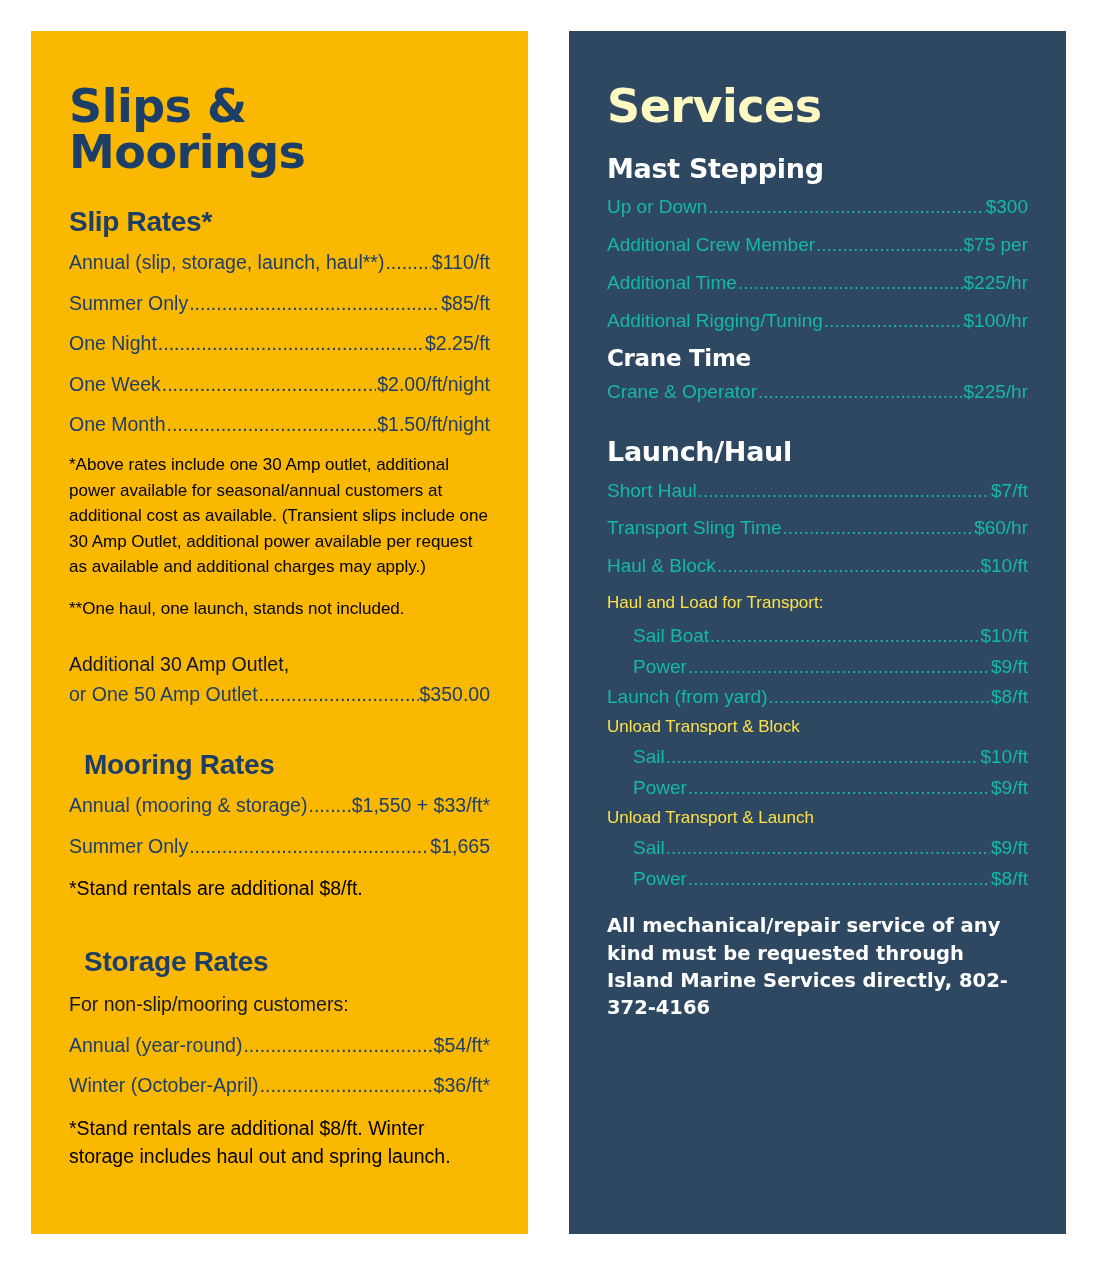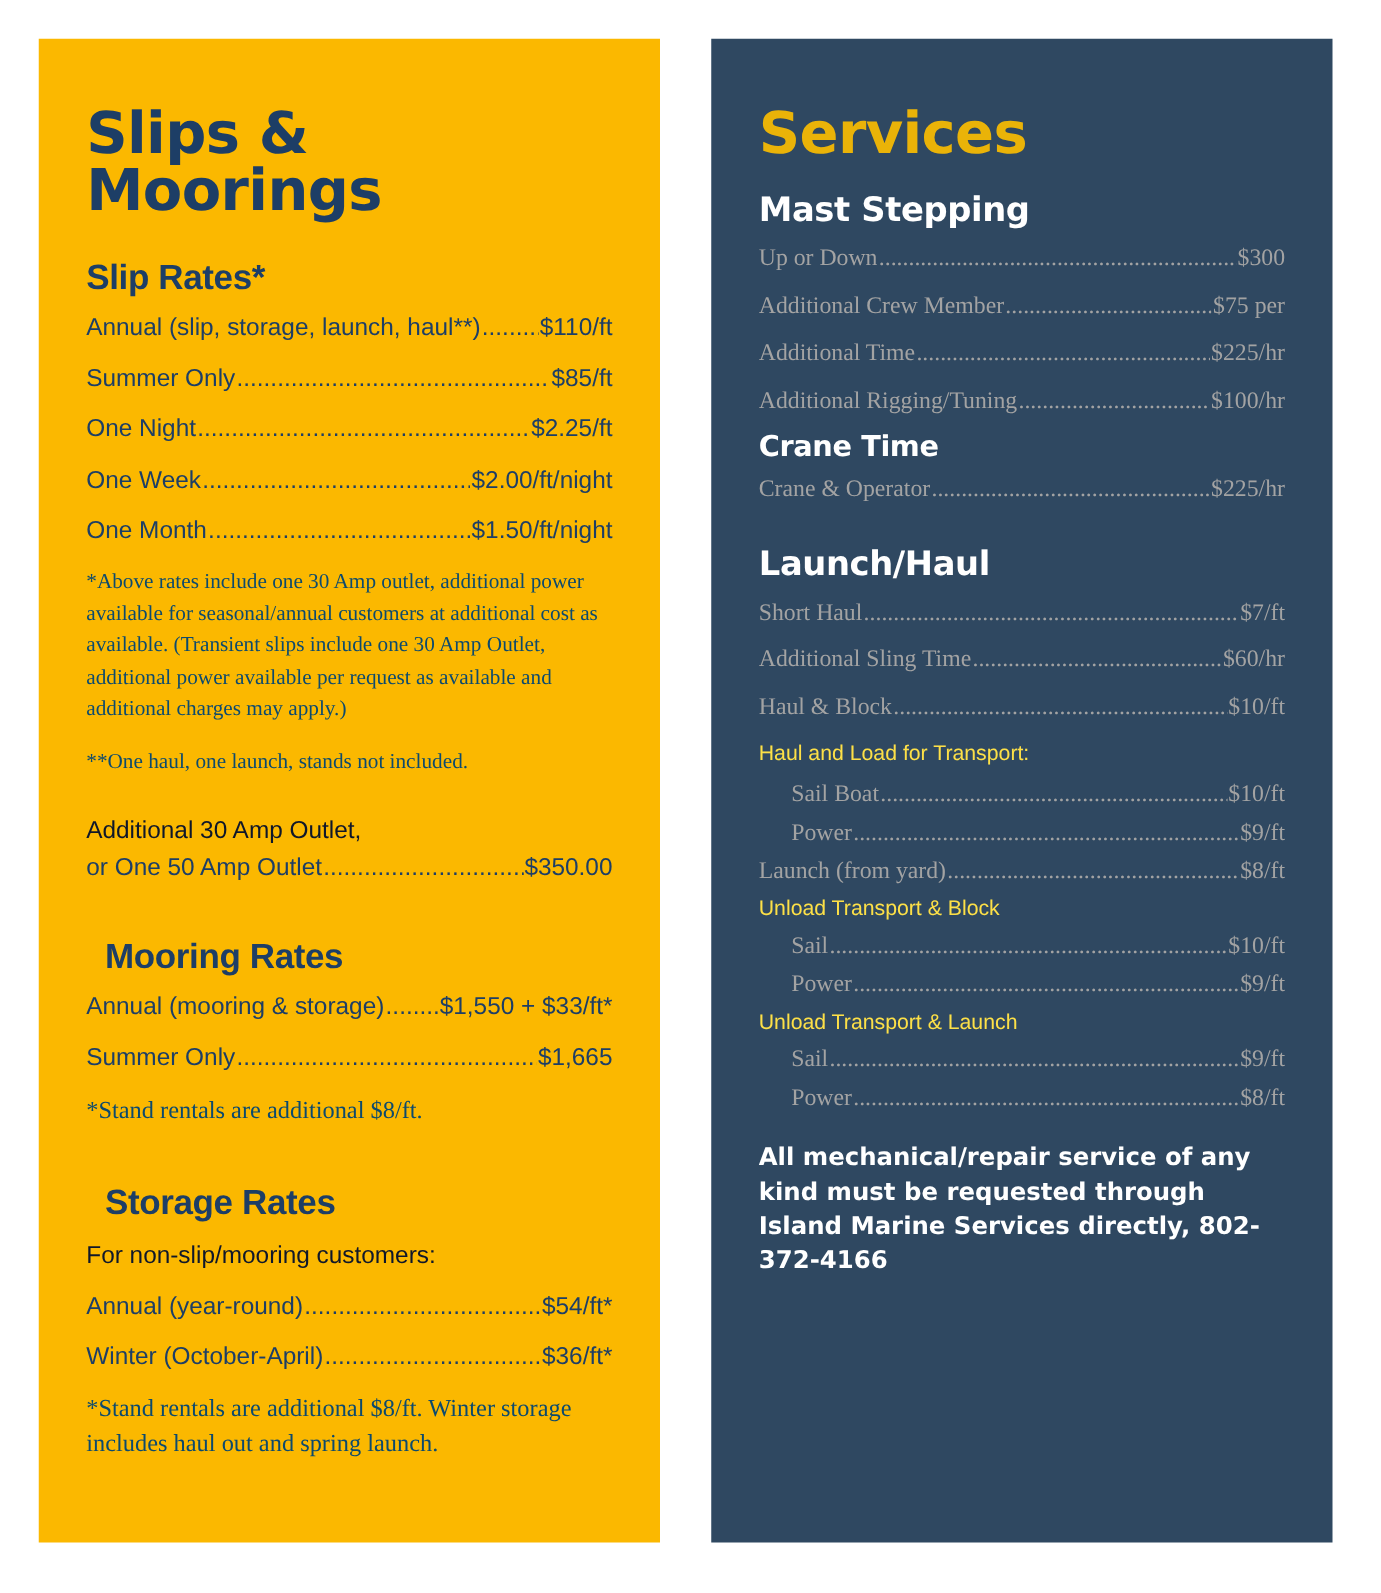--- a/index.html
+++ b/index.html
@@ -75,40 +75,39 @@
     flex: 1 1 auto;
     overflow: hidden;
     white-space: nowrap;
     letter-spacing: 0px;
     margin: 0 1px;
     color: #1d3e66;
   }
   .row-left .val { flex: 0 0 auto; }
   .note-left {
     font-size: 17px;
-    color: #0c4a6e;
+    color: #000000;
     line-height: 1.5;
     margin: 16px 0 16px 0;
-    font-family: Liberation Serif, serif;
   }
   .plain-left {
     font-size: 19.5px;
     color: #0f172a;
     line-height: 1.35;
     margin: 0;
   }
   .gap-left { height: 14px; }
 
   
   .title-right {
     font-family: "DejaVu Sans", sans-serif;
     font-weight: bold;
     font-size: 46px;
     line-height: 1.0;
-    color: #eab308;
+    color: #fef9c3;
     letter-spacing: -0.5px;
     margin: 0 0 26px 0;
   }
   .h2-right {
     font-family: "DejaVu Sans", sans-serif;
     font-weight: bold;
     font-size: 27px;
     color: #ffffff;
     letter-spacing: -0.3px;
     margin: 0 0 12px 0;
@@ -117,27 +116,26 @@
   .h2-right.small {
     font-size: 23px;
     margin-top: 4px;
     margin-bottom: 10px;
   }
   .h2-right.spaced {
     margin-top: 34px;
   }
   .row-right {
     font-size: 19px;
-    color: #a3a3a3;
+    color: #14b8a6;
     line-height: 1.25;
     margin-bottom: 14px;
     display: flex;
     align-items: center;
     white-space: nowrap;
-    font-family: Liberation Serif, serif;
   }
   .row-right.tight { margin-bottom: 7px; }
   .row-right .lbl { flex: 0 0 auto; }
   .row-right .lbl.indent { padding-left: 26px; }
   .row-right .dots {
     flex: 1 1 auto;
     overflow: hidden;
     white-space: nowrap;
     margin: 0 1px;
   }
@@ -284,21 +282,21 @@
     </div>
 
     <h2 class="h2-right spaced">Launch/Haul</h2>
 
     <div class="row-right">
       <span class="lbl">Short Haul</span>
       <span class="dots">..........................................................................</span>
       <span class="val">$7/ft</span>
     </div>
     <div class="row-right">
-      <span class="lbl">Additional Sling Time </span>
+      <span class="lbl">Transport Sling Time </span>
       <span class="dots">..........................................................................</span>
       <span class="val">$60/hr</span>
     </div>
     <div class="row-right">
       <span class="lbl">Haul &amp; Block</span>
       <span class="dots">..........................................................................</span>
       <span class="val">$10/ft</span>
     </div>
 
     <p class="plain-right" style="margin-bottom:10px;">Haul and Load for Transport:</p>

